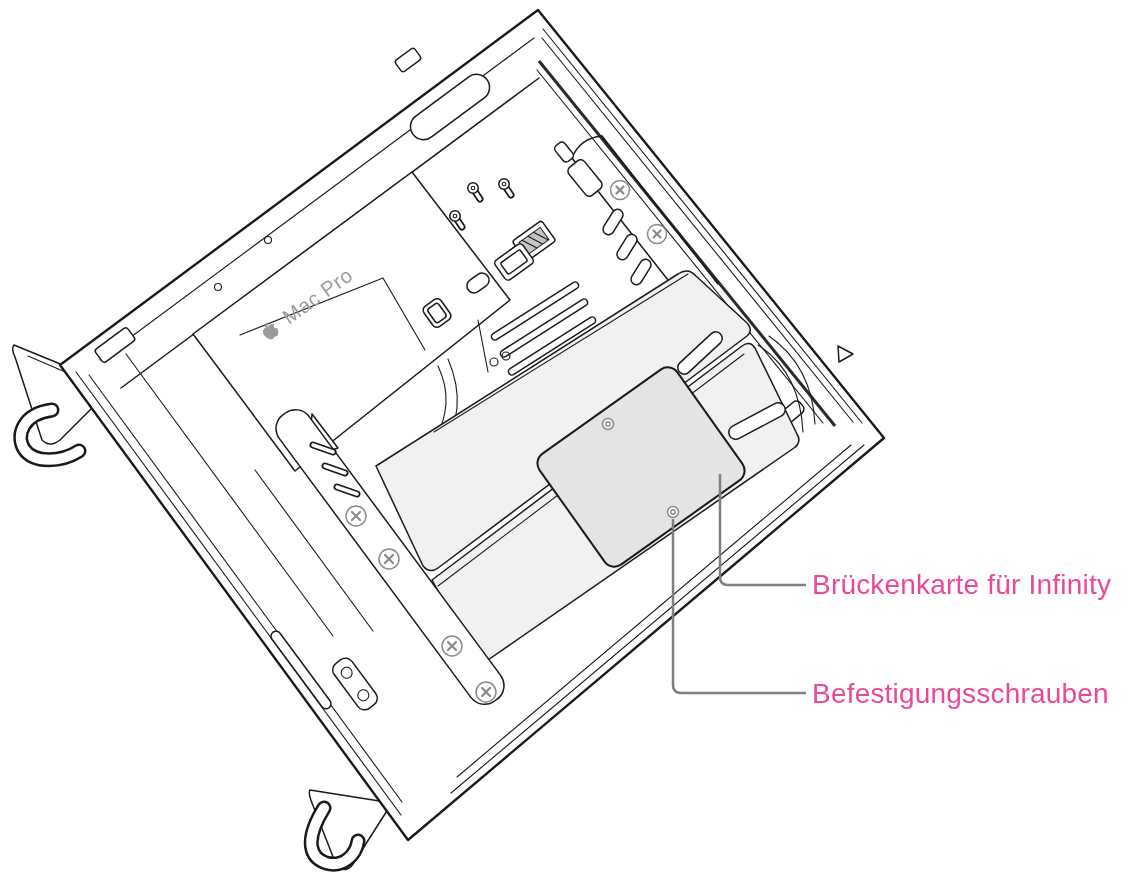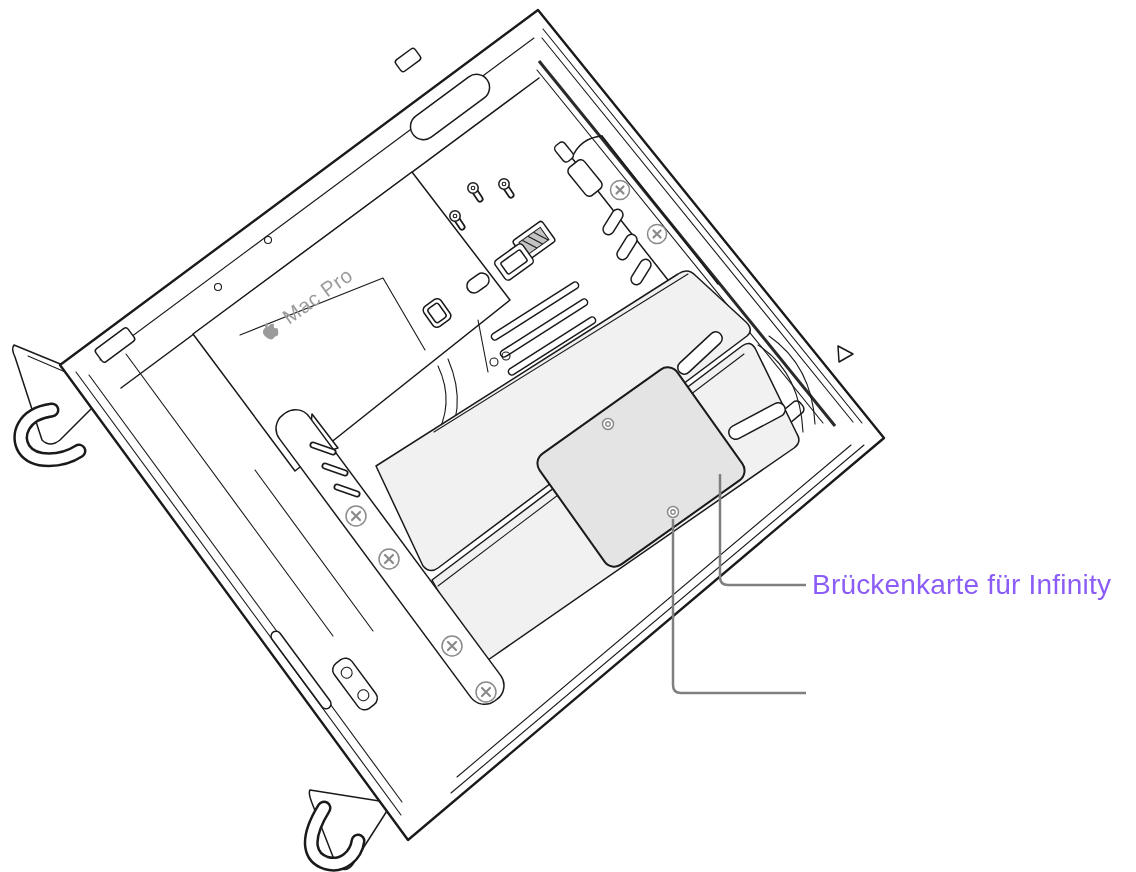--- a/index.html
+++ b/index.html
@@ -14,21 +14,21 @@
   .kw2{fill:#ffffff;stroke:#1a1a1a;stroke-width:2.4;stroke-linejoin:round;}
   .gm{fill:#f1f1f1;stroke:#1a1a1a;stroke-width:1.5;stroke-linejoin:round;}
   .gc{fill:#e4e4e5;stroke:#1a1a1a;stroke-width:2;stroke-linejoin:round;}
   .gray{stroke:#8a8a8a;}
   .grayln{fill:none;stroke:#8a8a8a;stroke-width:2.2;stroke-linecap:round;}
   .call{fill:none;stroke:#7f7f7f;stroke-width:2.5;stroke-linejoin:round;}
   .tube{fill:none;stroke:#1a1a1a;stroke-width:15;stroke-linecap:round;}
   .tubein{fill:none;stroke:#ffffff;stroke-width:10;stroke-linecap:round;}
   .peg{fill:none;stroke:#1a1a1a;stroke-width:7;stroke-linecap:round;}
   .pegin{fill:none;stroke:#ffffff;stroke-width:3.5;stroke-linecap:round;}
-  .callout-label{position:absolute;color:#8b5cf6;font-size:28px;line-height:37px;
+  .callout-label{position:absolute;color:#ec4899;font-size:28px;line-height:37px;
                  white-space:nowrap;letter-spacing:0.2px;}
   .logo-text{font-size:20.5px;letter-spacing:0.6px;fill:#9b9b9b;font-family:"Liberation Sans",sans-serif;}
 </style>
 </head>
 <body>
 
 <div class="figure">
 
 <svg width="1136" height="872" viewBox="0 0 1136 872">
 
@@ -257,14 +257,17 @@
     </g>
   </g>
 
   <path class="call" d="M720,474 L720,577 Q720,585 728,585 L806,585"></path>
   <path class="call" d="M673,519 L673,685 Q673,693 681,693 L806,693"></path>
 </svg>
 
   <div class="callout-label" style="left:812px;top:566px">
     <div>Brückenkarte für Infinity</div>
   </div>
+  <div class="callout-label" style="left:812px;top:675px">
+    <div>Befestigungsschrauben</div>
+  </div>
 
 </div>
 
 </body></html>

